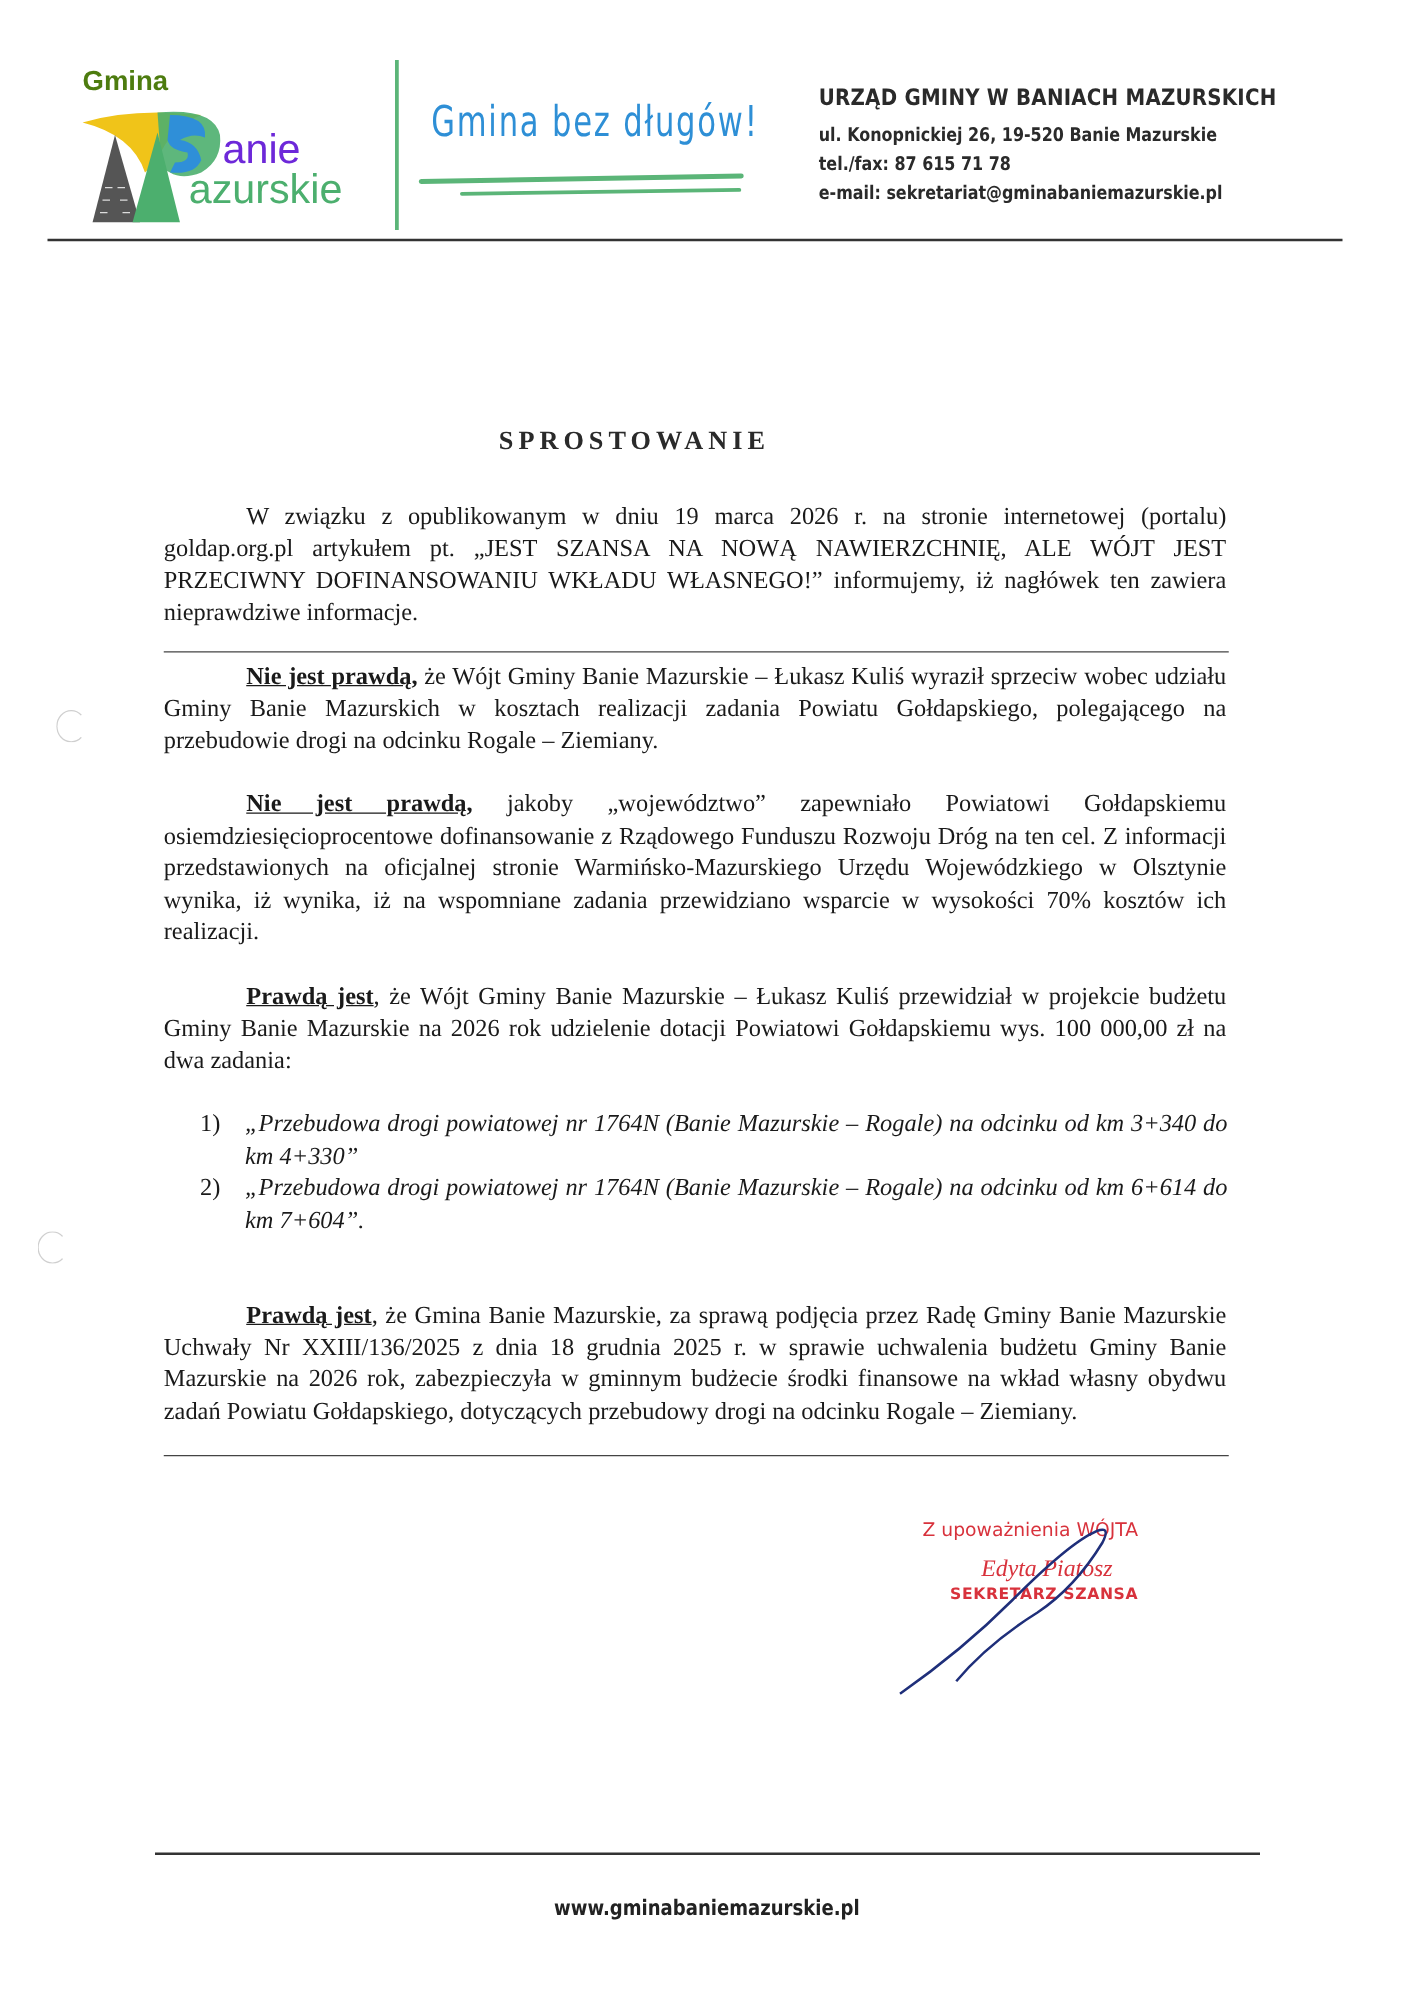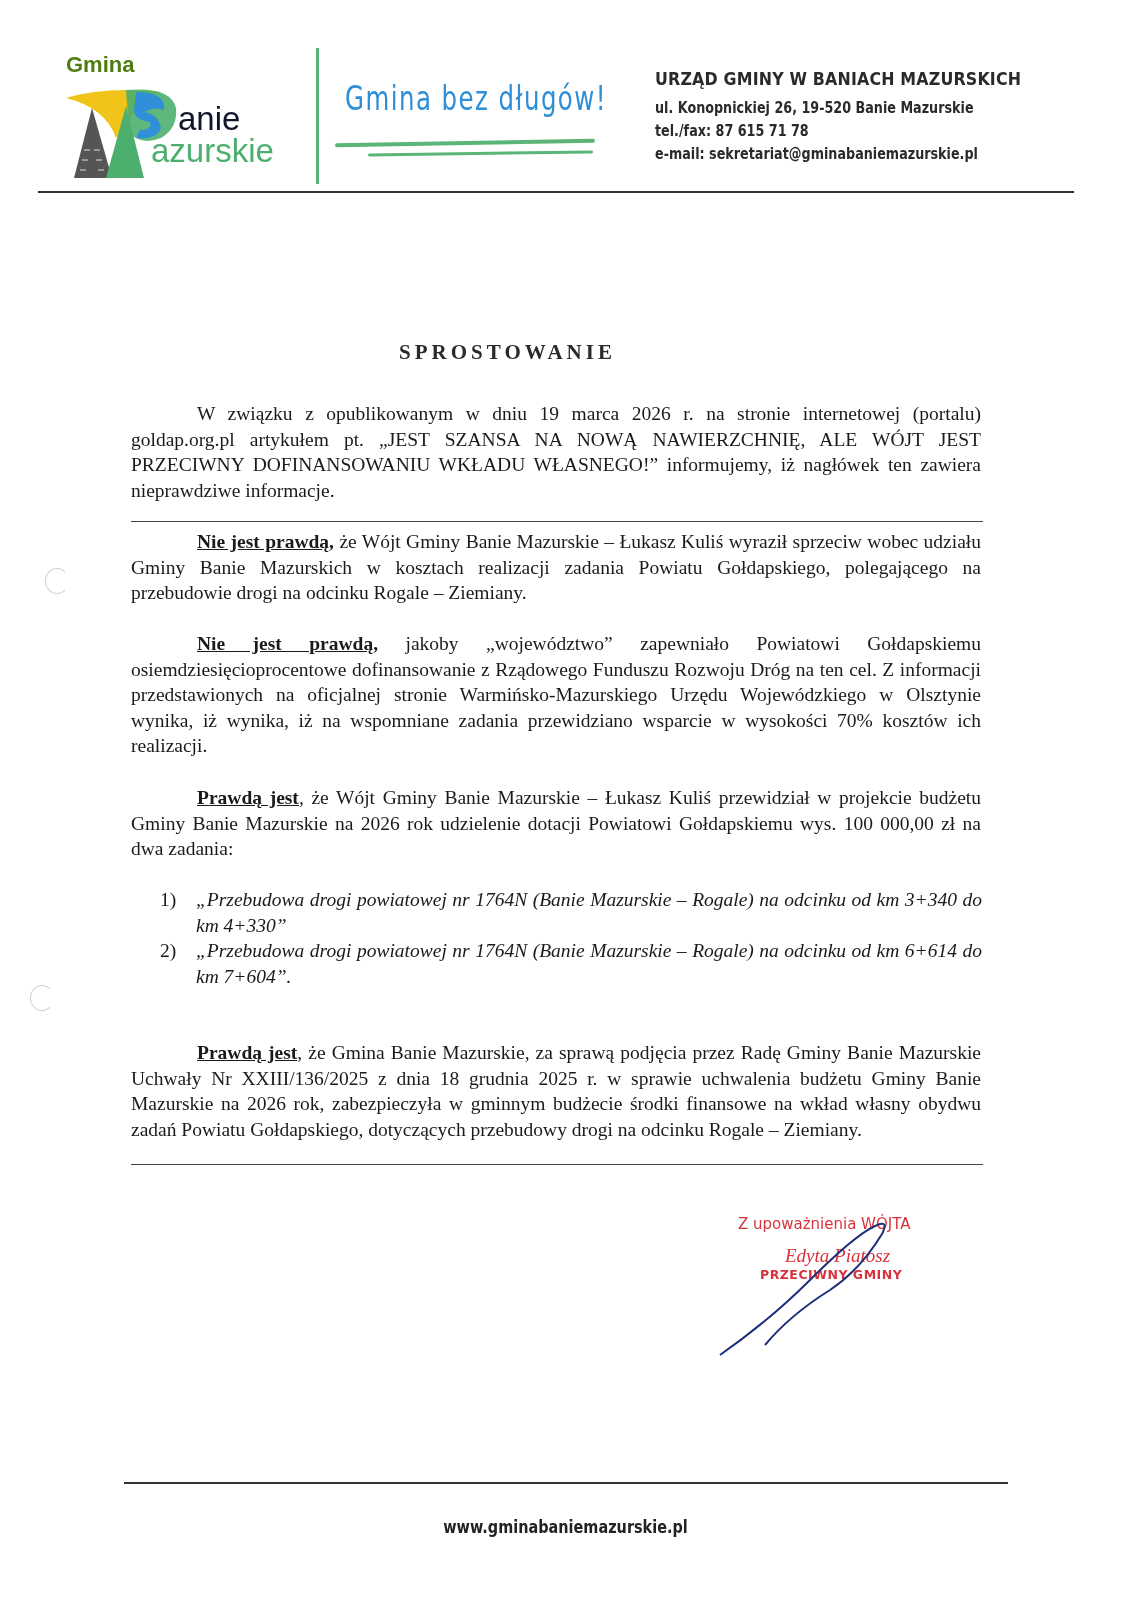--- a/index.html
+++ b/index.html
@@ -1,21 +1,21 @@
 <!DOCTYPE html>
 <html><head>
 <meta charset="utf-8">
 <style>
   html, body { margin:0; padding:0; background:#ffffff; }
   body { width:1131px; height:1600px; position:relative; overflow:hidden; font-family:"Liberation Serif", serif; color:#1a1a1a; }
 
   .header { position:absolute; left:0; top:0; width:1131px; height:200px; }
   .logo { position:absolute; left:66px; top:52px; width:240px; height:125px; }
   .logo-gmina { position:absolute; left:0; top:0; font-family:"Liberation Sans", sans-serif; font-weight:bold; font-size:22px; color:#4d7c0f; }
-  .logo-banie { position:absolute; left:112px; top:50px; font-family:"Liberation Sans", sans-serif; font-size:33px; color:#0f172a; line-height:1; }
+  .logo-banie { position:absolute; left:112px; top:50px; font-family:"Liberation Sans", sans-serif; font-size:33px; color:#6d28d9; line-height:1; }
   .logo-mazurskie { position:absolute; left:85px; top:82px; font-family:"Liberation Sans", sans-serif; font-size:33px; color:#4caf6e; line-height:1; }
   .logo-svg { position:absolute; left:0; top:26px; }
 
   .vdivider { position:absolute; left:316px; top:48px; width:3px; height:136px; background:#5bb578; }
 
   .slogan { position:absolute; left:345px; top:78px; font-family:"DejaVu Sans", sans-serif; font-size:34px; color:#2e8fd6; letter-spacing:2px; transform:scaleX(0.72); transform-origin:left center; white-space:nowrap; }
   .slogan-line1 { position:absolute; left:335px; top:141px; width:260px; height:4px; background:#5bb578; border-radius:2px; transform:rotate(-1deg); }
   .slogan-line2 { position:absolute; left:368px; top:152px; width:225px; height:3px; background:#5bb578; border-radius:2px; transform:rotate(-0.8deg); }
 
   .office { position:absolute; left:655px; top:68px; font-family:"DejaVu Sans", sans-serif; color:#2a2a2a; }
@@ -125,20 +125,20 @@
 
 <div class="para" style="top:1040px;">
   <span class="indent"></span><span class="lead">Prawdą jest</span><span>, że Gmina Banie Mazurskie, za sprawą podjęcia przez Radę Gminy Banie Mazurskie Uchwały Nr XXIII/136/2025 z dnia 18 grudnia 2025 r. w sprawie uchwalenia budżetu Gminy Banie Mazurskie na 2026 rok, zabezpieczyła w gminnym budżecie środki finansowe na wkład własny obydwu zadań Powiatu Gołdapskiego, dotyczących przebudowy drogi na odcinku Rogale – Ziemiany.</span>
 </div>
 
 <div class="rule-thin" style="top:1164px;"></div>
 
 <div class="stamp">
   <div class="stamp-l1">Z upoważnienia WÓJTA</div>
   <div class="stamp-name">Edyta Piatosz</div>
-  <div class="stamp-role">PRZECIWNY GMINY</div>
+  <div class="stamp-role">SEKRETARZ SZANSA</div>
 </div>
 <svg class="signature" width="200" height="150" viewBox="0 0 200 150">
   <path d="M10 135 Q60 100 100 60 Q150 10 170 4 Q178 2 172 14 Q150 50 120 70 Q80 95 55 125" fill="none" stroke="#1f2f7a" stroke-width="2"></path>
 </svg>
 
 <div class="footer-rule"></div>
 <div class="footer-url">www.gminabaniemazurskie.pl</div>
 
 </body></html>

